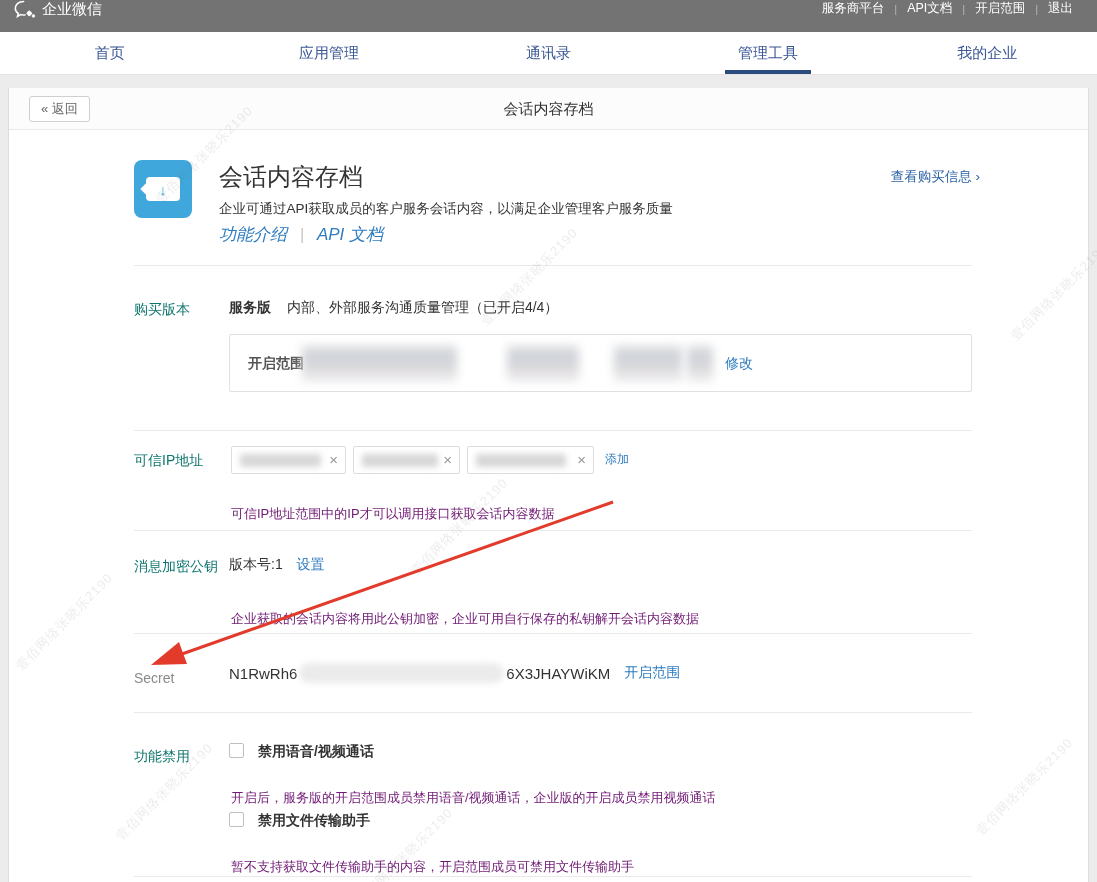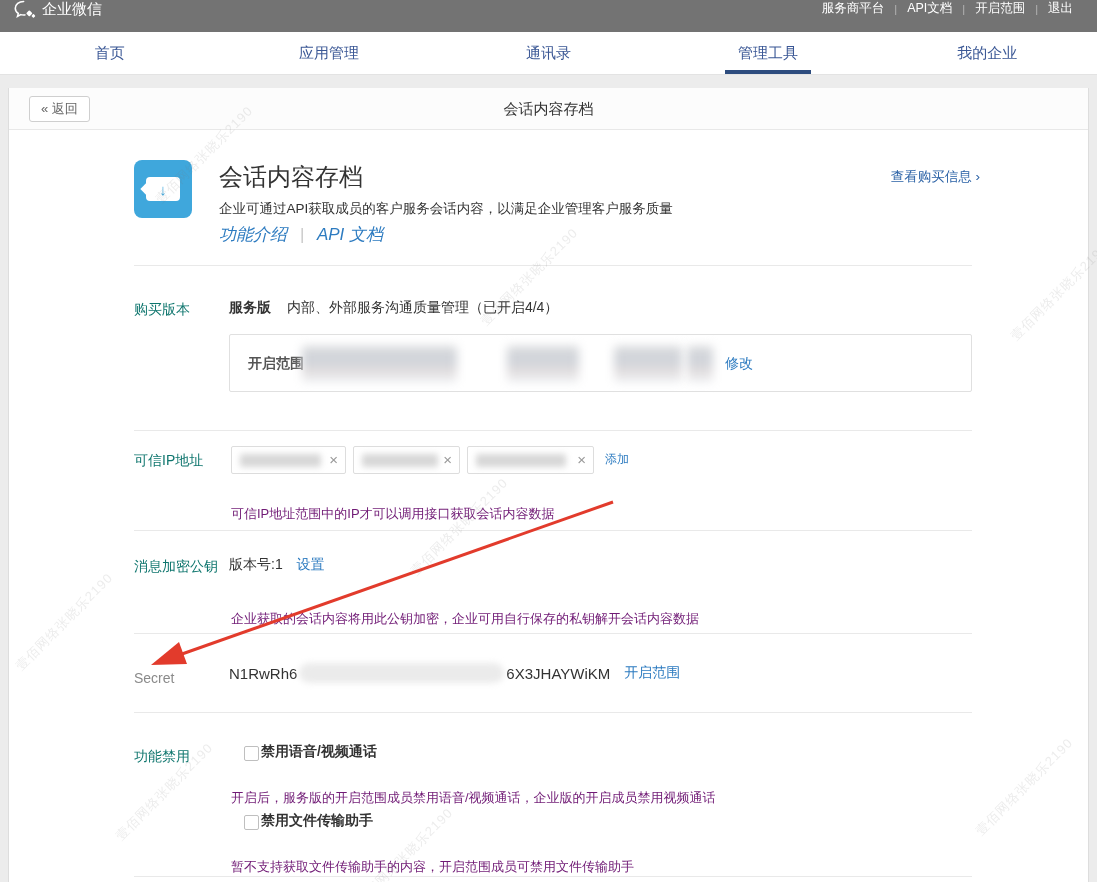--- a/index.html
+++ b/index.html
@@ -87,21 +87,21 @@
 
   
   .secret-label { color:#8a8a8a; }
   .secret-row { position:absolute; left:220px; top:575px; font-size:15px; color:#333;
     display:flex; align-items:center; }
   .secret-pill { display:inline-block; width:205px; height:20px; margin:0 2px;
     background:#ebebeb; border-radius:10px; filter:blur(3px); }
   .refresh-link { margin-left:14px; font-size:14px; }
 
   
-  .opt { position:absolute; left:235px; display:flex; align-items:flex-end; gap:2px; }
+  .opt { position:absolute; left:220px; display:flex; align-items:flex-start; gap:14px; }
   .checkbox { width:15px; height:15px; border:1px solid #bfbfbf; border-radius:2px;
     background:#fff; cursor:pointer; flex:none; }
   .opt-label { font-size:14px; font-weight:bold; color:#333; }
 
   
   .arrow-svg { position:absolute; left:0; top:0; pointer-events:none; }
   .wm { position:absolute; font-size:13px; color:rgba(120,120,120,.14);
     transform:rotate(-45deg); white-space:nowrap; letter-spacing:1px;
     pointer-events:none; }
 </style>

